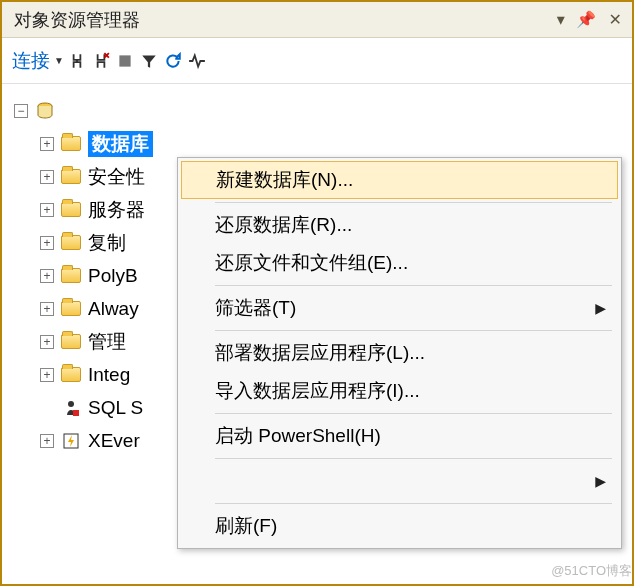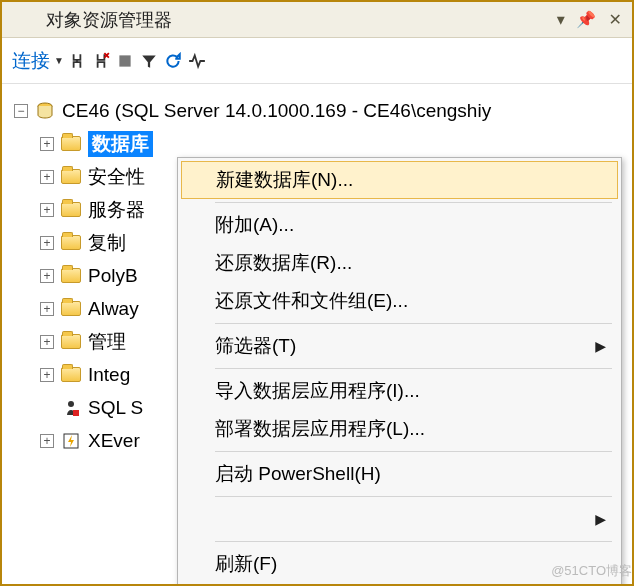--- a/index.html
+++ b/index.html
@@ -1,18 +1,18 @@
 <!DOCTYPE html>
 <html><head>
 <meta charset="utf-8">
 <style>
   * { box-sizing: border-box; font-family: "Microsoft YaHei", "Segoe UI", sans-serif; }
   body { margin: 0; width: 634px; height: 586px; background: #fff; border: 2px solid #b8860b; position: relative; overflow: hidden; }
   .panel-header { display: flex; align-items: center; justify-content: space-between; background: #f2efe4; border-bottom: 1px solid #d6d0bc; padding: 4px 10px 4px 12px; height: 36px; }
-  .panel-title { font-size: 18px; color: #222; margin-left: 32px; }
+  .panel-title { font-size: 18px; color: #222; }
   .panel-controls { display: flex; gap: 12px; align-items: center; color: #5a5640; }
   .panel-controls span { font-size: 16px; cursor: default; }
   .toolbar { display: flex; align-items: center; gap: 2px; padding: 6px 10px; border-bottom: 1px solid #e0e0e0; height: 46px; }
   .toolbar .connect { color: #0066cc; font-size: 19px; display: flex; align-items: center; gap: 2px; }
   .toolbar .connect .drop { font-size: 10px; color: #333; margin-left: 2px; }
   .tb-icon { width: 22px; height: 22px; display: flex; align-items: center; justify-content: center; font-size: 18px; color: #333; }
   .tb-icon svg { width: 18px; height: 18px; }
   .tree { padding: 10px 8px 8px 12px; font-size: 19px; color: #000; }
   .tree-row { display: flex; align-items: center; height: 33px; white-space: nowrap; }
   .exp { width: 14px; height: 14px; border: 1px solid #888; display: flex; align-items: center; justify-content: center; font-size: 12px; line-height: 1; margin-right: 6px; color: #555; background: #fff; }
@@ -80,21 +80,20 @@
 
 <div class="tree">
   <div class="tree-row">
     <span class="exp">−</span>
     <span class="icon-slot">
       <svg width="20" height="18" viewBox="0 0 20 18">
           <ellipse cx="10" cy="4" rx="7" ry="3" fill="#f5c74a" stroke="#9a7414"></ellipse>
           <path d="M3 4v9c0 1.6 3.1 3 7 3s7-1.4 7-3V4" fill="#f5e3a0" stroke="#9a7414"></path>
         </svg>
     </span>
-    <span>CE46 (SQL Server 14.0.1000.169 - CE46\cengshiy</span>
   </div>
   <div id="tree-children">
       <div class="tree-row indent1">
         <span class="exp">+</span>
         <span class="icon-slot">
           <span class="folder"></span>
         </span>
         <span class="sel-label">数据库</span>
       </div>
       <div class="tree-row indent1">
@@ -169,40 +168,37 @@
       </div>
     </div>
 </div>
 
 <div class="context-menu" id="ctx">
     <div class="mi hi">
       <span>新建数据库(N)...</span>
     </div>
     <div class="sep"></div>
     <div class="mi">
-      <span>附加(A)...</span>
-    </div>
-    <div class="mi">
       <span>还原数据库(R)...</span>
     </div>
     <div class="mi">
       <span>还原文件和文件组(E)...</span>
     </div>
     <div class="sep"></div>
     <div class="mi">
       <span>筛选器(T)</span>
       <span class="arrow">▶</span>
     </div>
     <div class="sep"></div>
     <div class="mi">
+      <span>部署数据层应用程序(L)...</span>
+    </div>
+    <div class="mi">
       <span>导入数据层应用程序(I)...</span>
     </div>
-    <div class="mi">
-      <span>部署数据层应用程序(L)...</span>
-    </div>
     <div class="sep"></div>
     <div class="mi">
       <span>启动 PowerShell(H)</span>
     </div>
     <div class="sep"></div>
     <div class="mi">
       <span class="arrow">▶</span>
     </div>
     <div class="sep"></div>
     <div class="mi">

